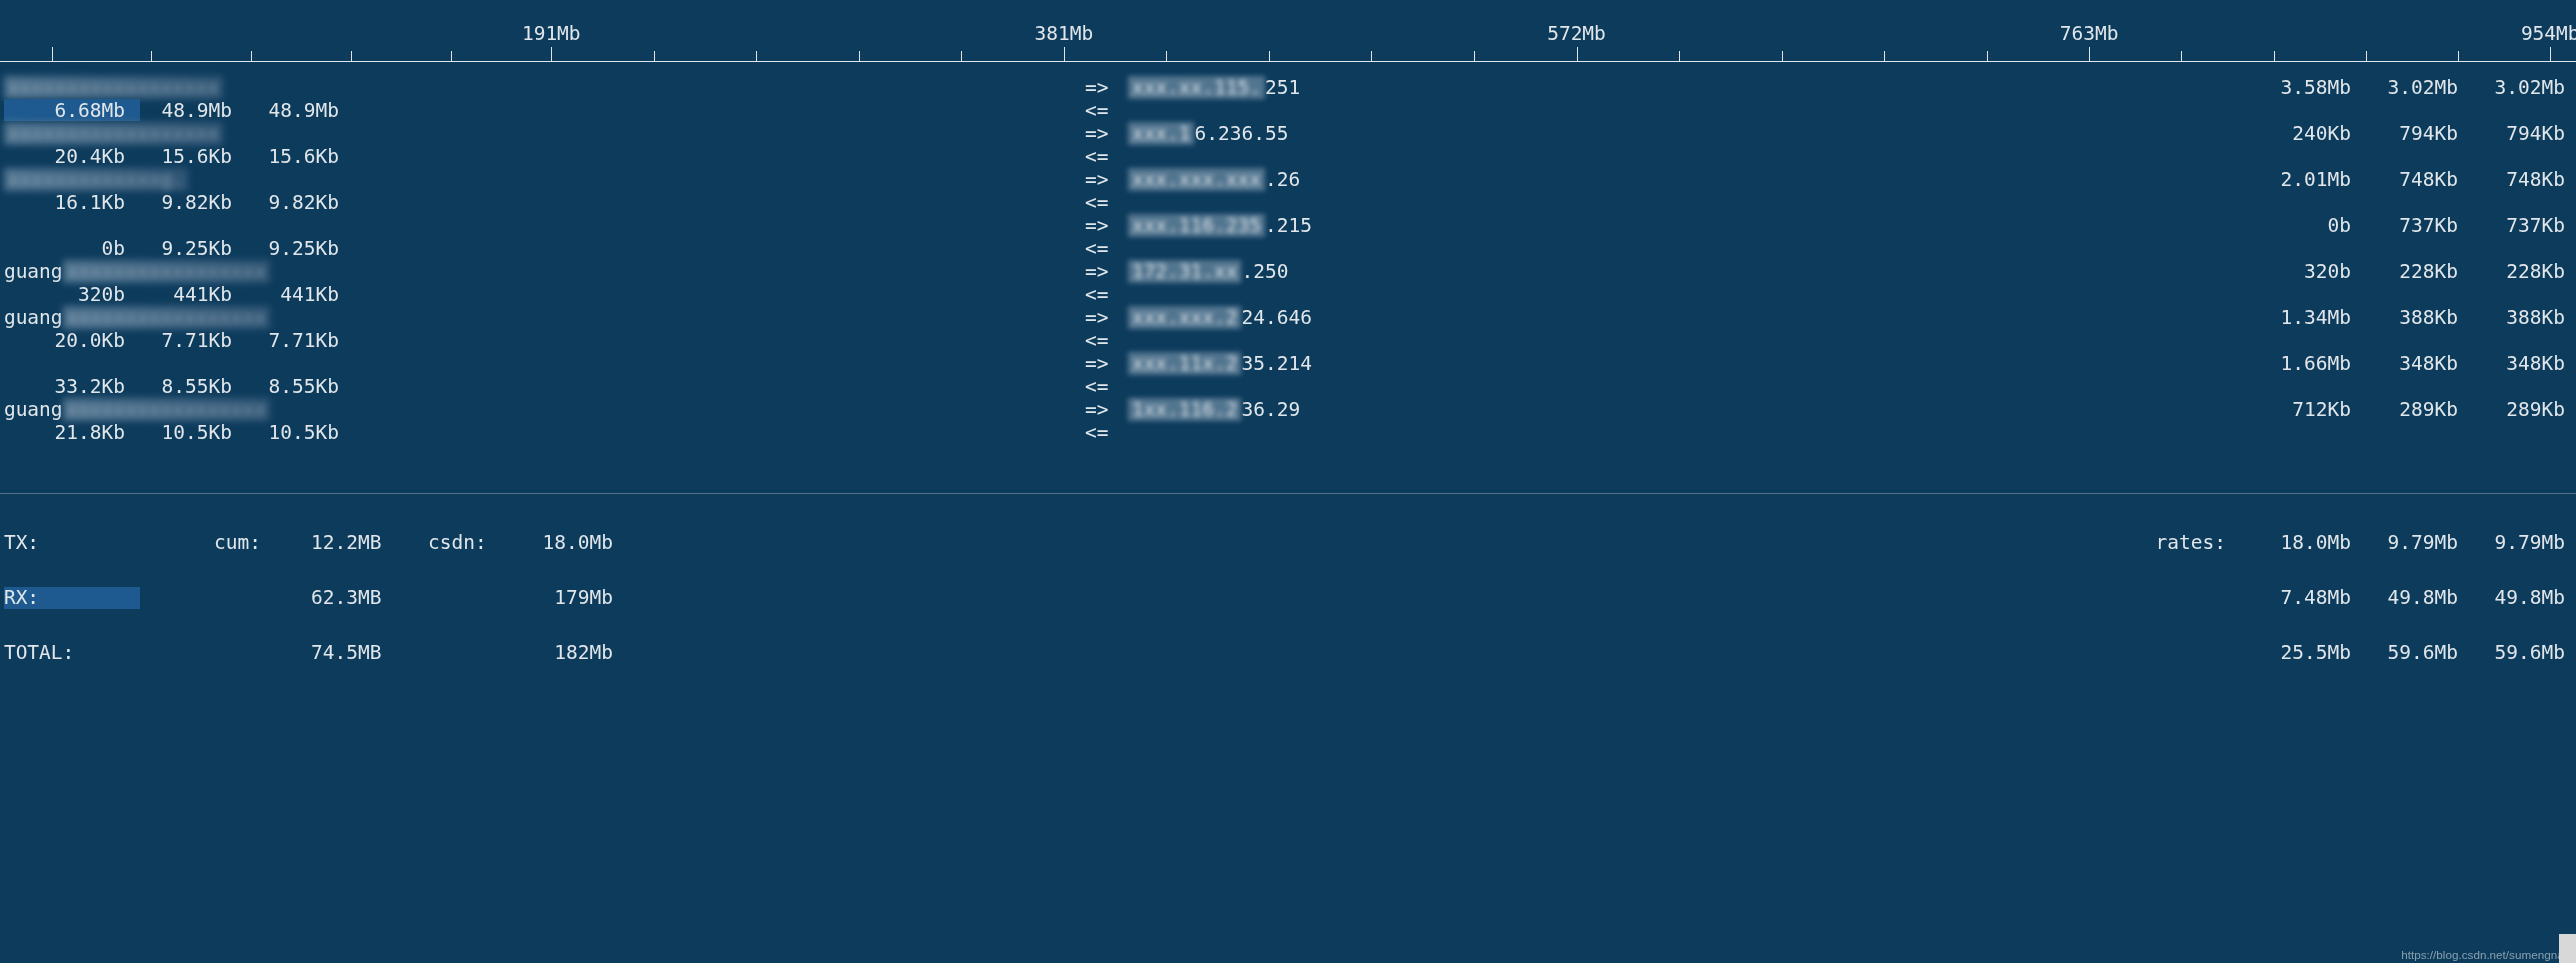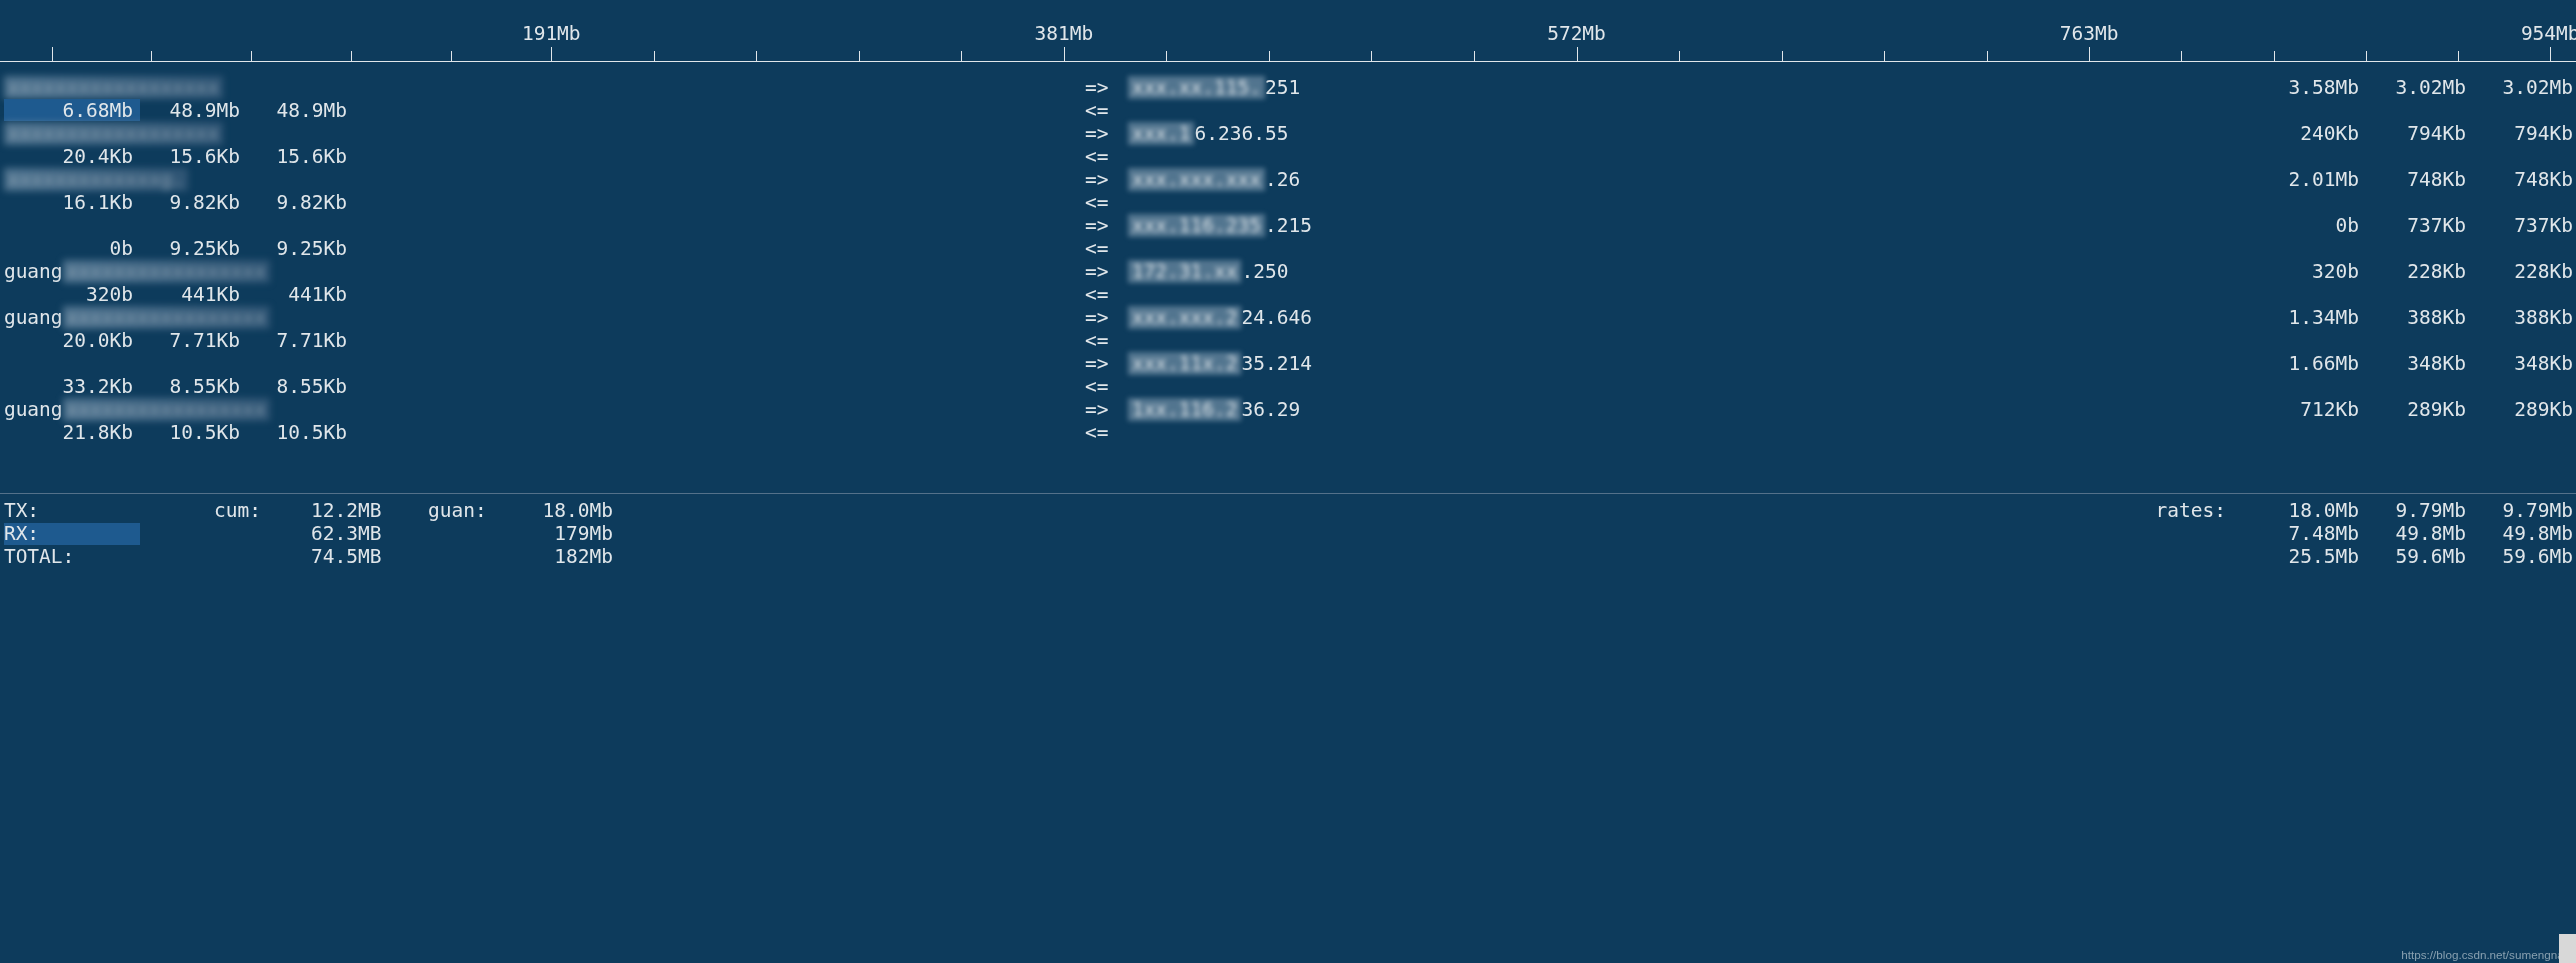--- a/index.html
+++ b/index.html
@@ -61,21 +61,21 @@
   }
   .remote-col {
     position: absolute;
     left: 1128px;
     width: 389px;
     display: flex;
     align-items: center;
   }
   .rate-cols {
     position: absolute;
-    right: 3px;
+    right: 11px;
     display: flex;
   }
   .rate {
     width: 107px;
     text-align: right;
   }
   .blur {
     filter: blur(3.9px);
     background: linear-gradient(90deg, rgba(120,150,175,0.6), rgba(80,110,140,0.5));
     color: rgba(220,225,230,0.5);
@@ -100,20 +100,21 @@
     margin-top: 49px;
   }
   .summary {
     padding-top: 5.8px;
   }
   .summary-row {
     display: flex;
     height: 23px;
     align-items: center;
     position: relative;
+    margin-top: 32px;
   }
   .s-label { position: absolute; left: 3.9px; width: 117px; }
   .s-cum-label { position: absolute; left: 214px; }
   .s-cum-val { position: absolute; left: 311px; width: 88px; text-align: left; }
   .s-peak-label { position: absolute; left: 428px; }
   .s-peak-val { position: absolute; left: 525px; width: 88px; text-align: right; }
   .s-rates-label { position: absolute; right: 350px; }
   .watermark {
     position: absolute;
     right: 5.8px;
@@ -354,21 +355,21 @@
       </div>
     </div>
 
   <div class="divider"></div>
 
   <div class="summary">
     <div class="summary-row">
       <span class="s-label content">TX:</span>
       <span class="s-cum-label">cum:</span>
       <span class="s-cum-val">12.2MB</span>
-      <span class="s-peak-label">guan:</span>
+      <span class="s-peak-label">csdn:</span>
       <span class="s-peak-val">18.0Mb</span>
       <span class="s-rates-label">rates:</span>
       <div class="rate-cols">
         <span class="rate">18.0Mb</span>
         <span class="rate">9.79Mb</span>
         <span class="rate">9.79Mb</span>
       </div>
     </div>
     <div class="summary-row">
       <div class="highlight-bar" id="rx-hl" style="width: 136px;"></div>

